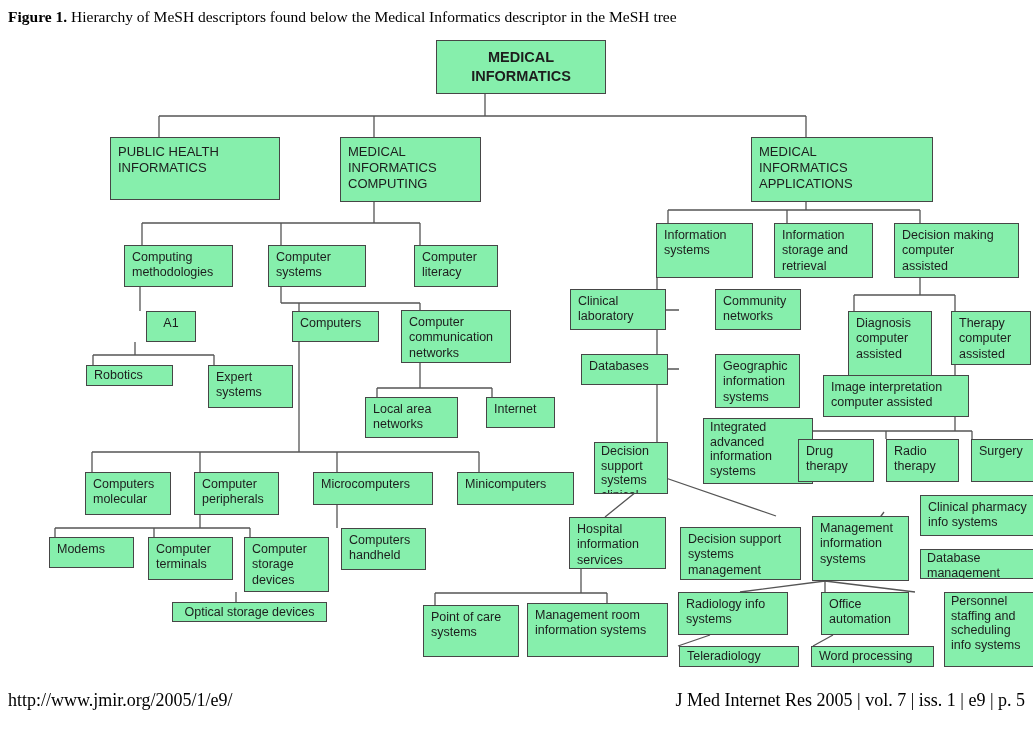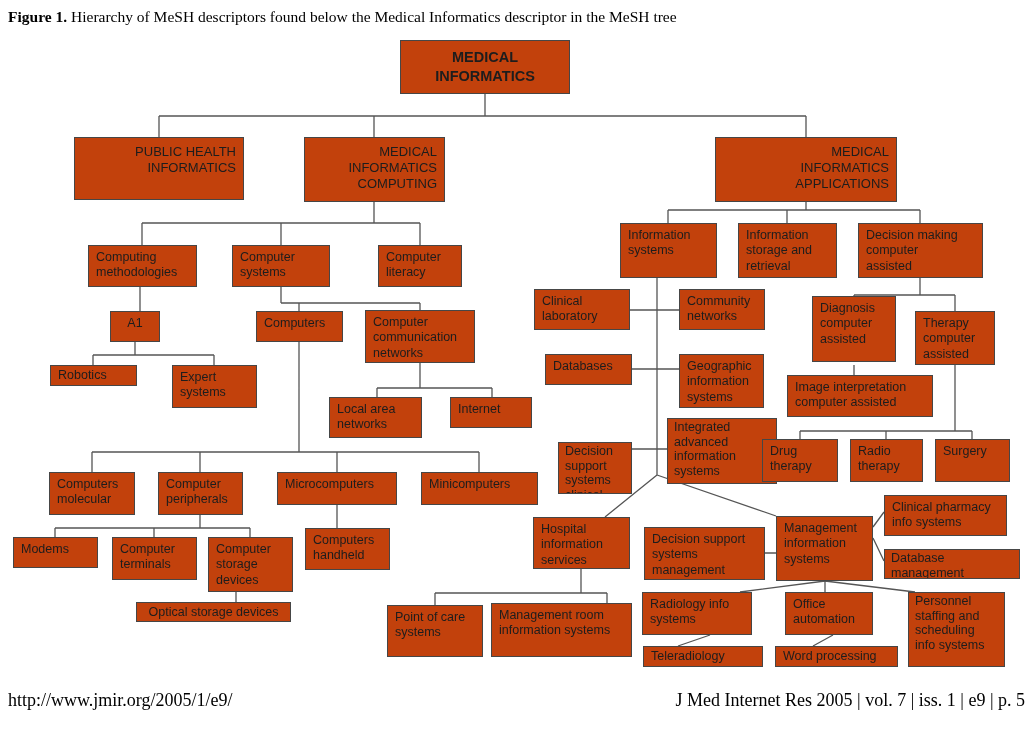--- a/index.html
+++ b/index.html
@@ -2,27 +2,27 @@
 <html><head>
 <meta charset="utf-8">
 <style>
   html,body{margin:0;padding:0;background:#fff;}
   .page{position:relative;width:1033px;height:747px;background:#ffffff;overflow:hidden;
         font-family:"Liberation Sans",sans-serif;}
   .caption{position:absolute;left:8px;top:8px;width:1010px;
            font-family:"Liberation Serif",serif;font-size:15.5px;color:#000;}
   .caption .fig-label{font-weight:bold;margin-top:10px;}
   svg.wires{position:absolute;left:0;top:0;}
-  .node{position:absolute;box-sizing:border-box;background:#c2410c;border:1.4px solid #464646;
+  .node{position:absolute;box-sizing:border-box;background:#86efac;border:1.4px solid #464646;
         color:#1d1d1d;font-size:12.5px;line-height:1.22;padding:4px 7px;
-        white-space:pre-line;overflow:hidden;}
+        white-space:pre-line;overflow:hidden;margin-left:36px;}
   .node.c{text-align:center;}
   .node.hero{display:flex;align-items:center;justify-content:center;text-align:center;
              font-weight:bold;font-size:14.5px;line-height:1.3;}
-  .node.lvl2{text-align:right;font-size:13px;padding-top:6px;}
+  .node.lvl2{text-align:left;font-size:13px;padding-top:6px;}
   .node.thin{padding:2px 7px;}
   .node.tight{padding:1px 6px;line-height:1.16;}
   .footer{position:absolute;left:8px;right:8px;top:690px;
           font-family:"Liberation Serif",serif;font-size:18px;color:#000;
           display:flex;justify-content:space-between;}
 </style>
 </head>
 <body>
 
 <div class="page">
@@ -75,21 +75,21 @@
   <div class="node c" style="left:110px;top:311px;width:50px;height:31px">A1</div>
   <div class="node" style="left:256px;top:311px;width:87px;height:31px">Computers</div>
   <div class="node" style="left:365px;top:310px;width:110px;height:53px">Computer
 communication
 networks</div>
   <div class="node thin" style="left:50px;top:365px;width:87px;height:21px">Robotics</div>
   <div class="node" style="left:172px;top:365px;width:85px;height:43px">Expert
 systems</div>
   <div class="node" style="left:329px;top:397px;width:93px;height:41px">Local area
 networks</div>
-  <div class="node" style="left:450px;top:397px;width:82px;height:31px">Internet</div>
+  <div class="node" style="left:450px;top:397px;width:69px;height:31px">Internet</div>
 
   <div class="node" style="left:620px;top:223px;width:97px;height:55px">Information
 systems</div>
   <div class="node" style="left:738px;top:223px;width:99px;height:55px">Information
 storage and
 retrieval</div>
   <div class="node" style="left:858px;top:223px;width:125px;height:55px">Decision making
 computer
 assisted</div>
   <div class="node" style="left:534px;top:289px;width:96px;height:41px">Clinical
@@ -101,21 +101,21 @@
 information
 systems</div>
   <div class="node tight" style="left:558px;top:442px;width:74px;height:52px">Decision
 support
 systems
 clinical</div>
   <div class="node tight" style="left:667px;top:418px;width:110px;height:66px">Integrated
 advanced
 information
 systems</div>
-  <div class="node" style="left:812px;top:296px;width:84px;height:66px">Diagnosis
+  <div class="node" style="left:812px;top:311px;width:84px;height:66px">Diagnosis
 computer
 assisted</div>
   <div class="node" style="left:915px;top:311px;width:80px;height:54px">Therapy
 computer
 assisted</div>
   <div class="node" style="left:787px;top:375px;width:146px;height:42px">Image interpretation
 computer assisted</div>
   <div class="node" style="left:762px;top:439px;width:76px;height:43px">Drug
 therapy</div>
   <div class="node" style="left:850px;top:439px;width:73px;height:43px">Radio

